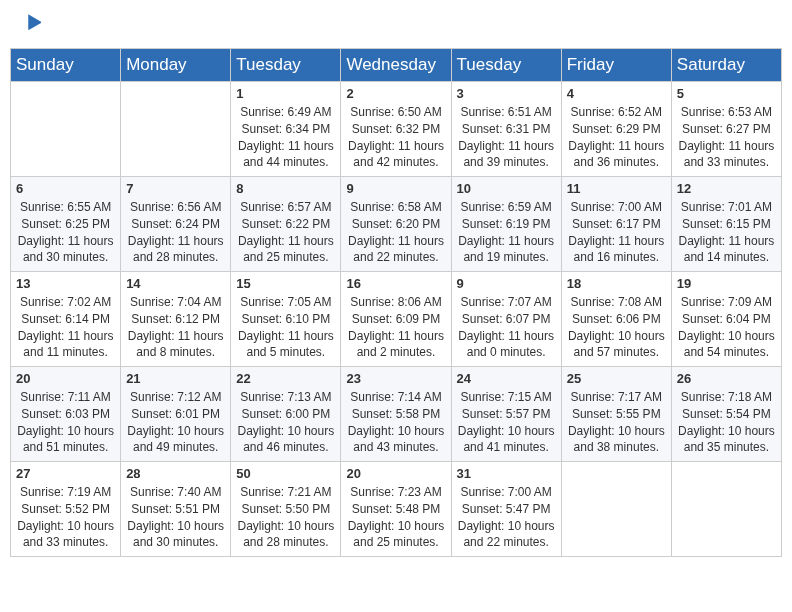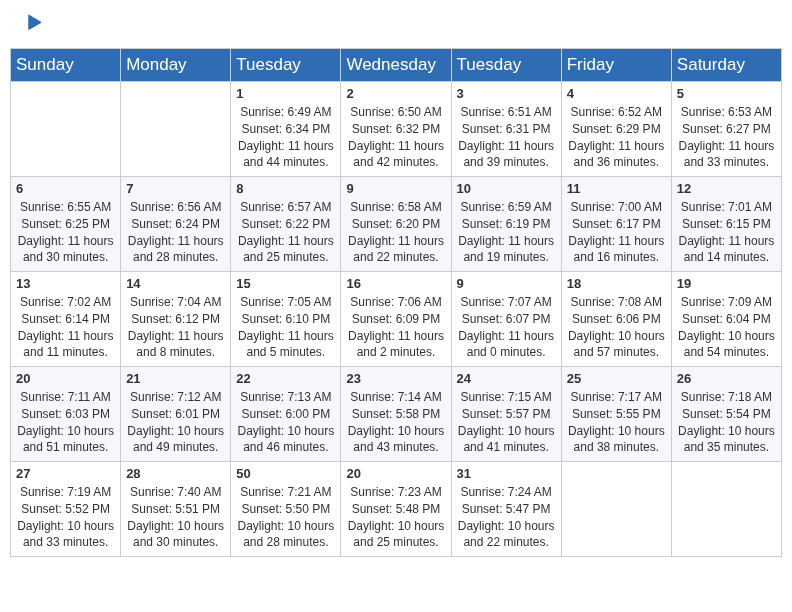--- a/index.html
+++ b/index.html
@@ -215,21 +215,21 @@
 Daylight: 11 hours and 8 minutes.</div>
         </td>
         <td>
           <span class="day-number">15</span>
           <div class="day-detail">Sunrise: 7:05 AM
 Sunset: 6:10 PM
 Daylight: 11 hours and 5 minutes.</div>
         </td>
         <td>
           <span class="day-number">16</span>
-          <div class="day-detail">Sunrise: 7:06 AM
+          <div class="day-detail">Sunrise: 8:06 AM
 Sunset: 6:09 PM
 Daylight: 11 hours and 2 minutes.</div>
         </td>
         <td>
           <span class="day-number">9</span>
           <div class="day-detail">Sunrise: 7:07 AM
 Sunset: 6:07 PM
 Daylight: 11 hours and 0 minutes.</div>
         </td>
         <td>
@@ -309,21 +309,21 @@
 Daylight: 10 hours and 28 minutes.</div>
         </td>
         <td>
           <span class="day-number">20</span>
           <div class="day-detail">Sunrise: 7:23 AM
 Sunset: 5:48 PM
 Daylight: 10 hours and 25 minutes.</div>
         </td>
         <td>
           <span class="day-number">31</span>
-          <div class="day-detail">Sunrise: 7:24 AM
+          <div class="day-detail">Sunrise: 7:00 AM
 Sunset: 5:47 PM
 Daylight: 10 hours and 22 minutes.</div>
         </td>
         <td class="empty-cell"></td>
         <td class="empty-cell"></td>
       </tr>
     </tbody>
 </table>
 
 </body></html>

